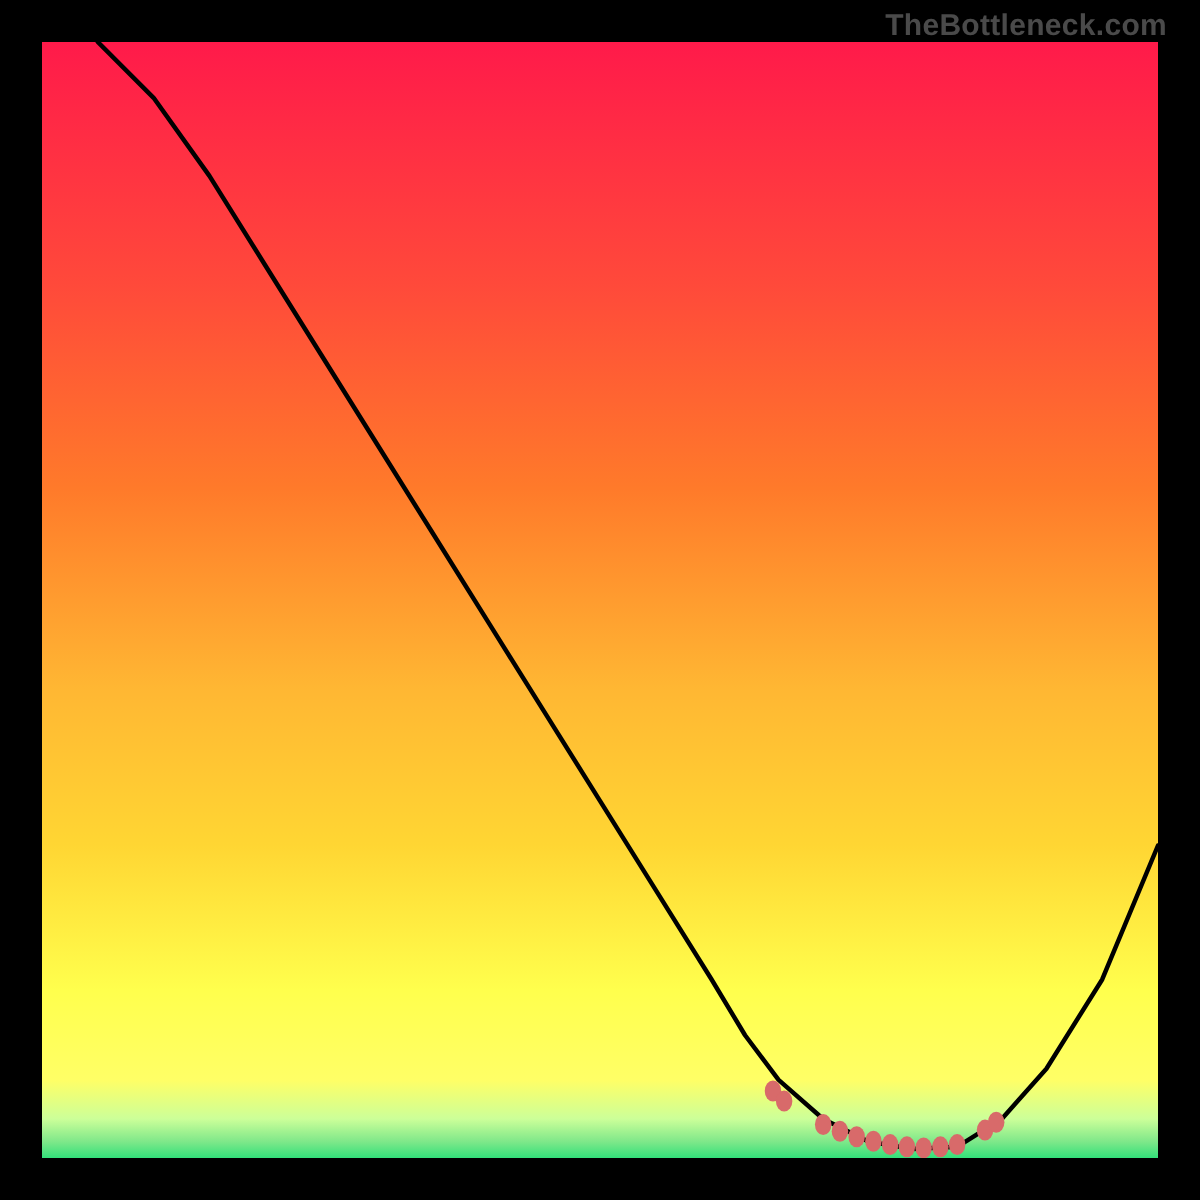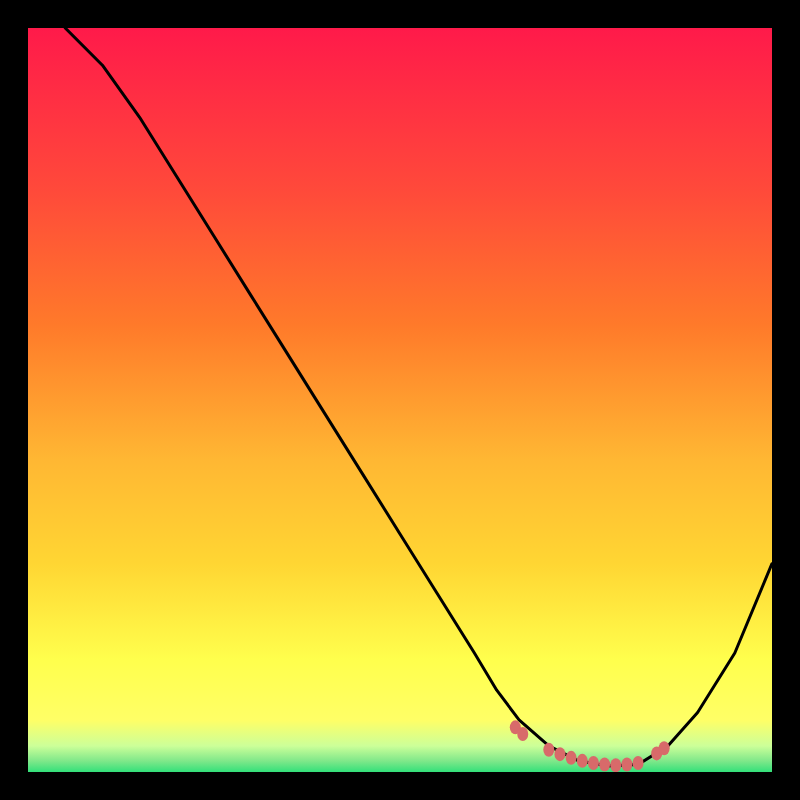--- a/index.html
+++ b/index.html
@@ -34,20 +34,21 @@
     height: 744px;
   }
   svg {
     display: block;
   }
 </style>
 </head>
 <body>
 
 <div class="chart-container">
+  <div class="watermark">TheBottleneck.com</div>
   <div class="plot-area">
     <svg id="chart-svg" width="744" height="744" viewBox="0 0 744 744">
         <defs>
           <linearGradient id="bg-grad" x1="0" y1="0" x2="0" y2="1">
             <stop offset="0%" stop-color="#ff1a4a"></stop>
             <stop offset="22%" stop-color="#ff4a3a"></stop>
             <stop offset="40%" stop-color="#ff7a2a"></stop>
             <stop offset="57.99999999999999%" stop-color="#ffb733"></stop>
             <stop offset="72%" stop-color="#ffd633"></stop>
             <stop offset="85%" stop-color="#ffff4d"></stop>

